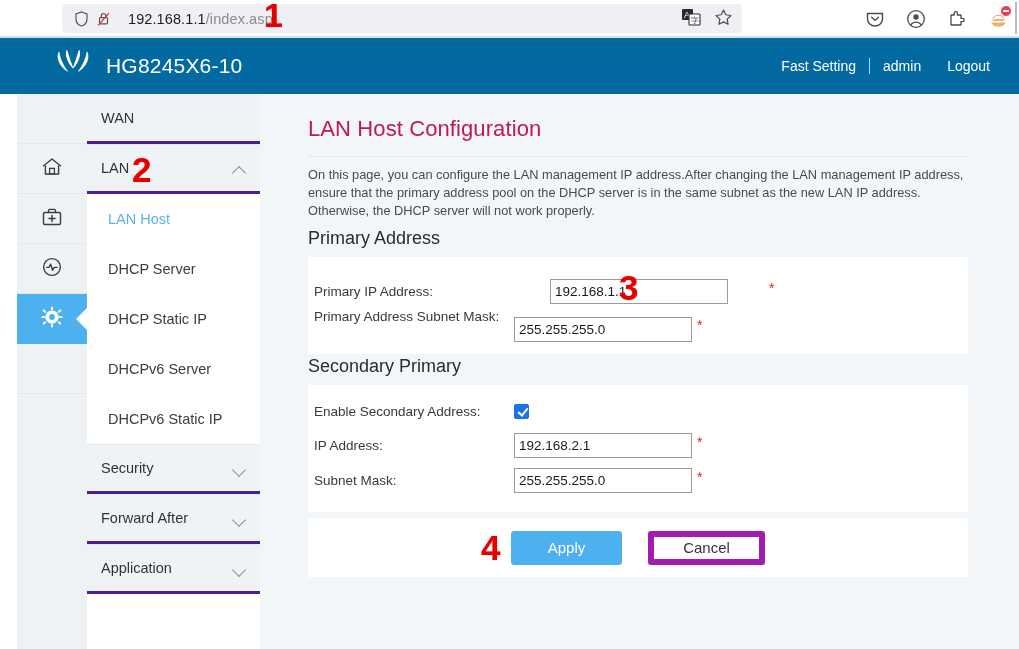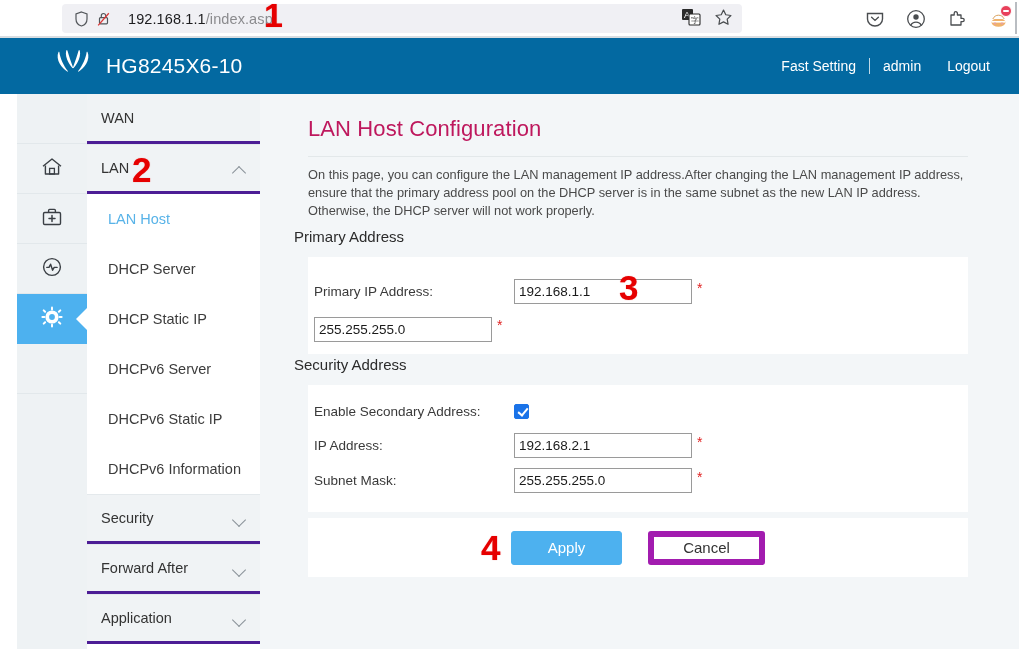--- a/index.html
+++ b/index.html
@@ -114,21 +114,21 @@
   .page-title {
     position: absolute; left: 48px; top: 22px;
     font-size: 22px; color: #be185d; font-weight: normal; letter-spacing: .1px;
   }
   .title-rule { position: absolute; left: 48px; top: 62px; width: 660px; height: 1px; background: #e3e8ea; }
   .desc {
     position: absolute; left: 48px; top: 72px; width: 662px;
     font-size: 12.8px; line-height: 18px; color: #4a4a4a;
   }
   .section-title {
-    position: absolute; left: 34px; font-size: 15px; color: #2b2b2b; font-weight: normal;
+    position: absolute; left: 48px; font-size: 18px; color: #2b2b2b; font-weight: normal;
   }
   .panel { position: absolute; left: 48px; background: #ffffff; }
 
   .form-row { display: flex; align-items: center; position: absolute; }
   .form-label { font-size: 13.5px; color: #3a3a3a; width: 200px; line-height: 19px; }
   .txt-input {
     width: 178px; height: 25px; border: 1px solid #9a9a9a; background: #ffffff;
     font-size: 13.5px; color: #1a1a1a; padding: 0 4px; font-family: "Liberation Sans", sans-serif;
     border-radius: 0; outline: none;
   }
@@ -309,21 +309,20 @@
     <div class="nav-group">
       <span class="glabel">LAN</span>
       <span class="chev up"></span>
     </div>
     <div class="nav-sub">
       <div class="nav-sub-item active">LAN Host</div>
       <div class="nav-sub-item">DHCP Server</div>
       <div class="nav-sub-item">DHCP Static IP</div>
       <div class="nav-sub-item">DHCPv6 Server</div>
       <div class="nav-sub-item">DHCPv6 Static IP</div>
-      <div class="nav-sub-item">DHCPv6 Information</div>
     </div>
     <div class="nav-group">
       <span class="glabel">Security</span>
       <span class="chev"></span>
     </div>
     <div class="nav-group">
       <span class="glabel">Forward After</span>
       <span class="chev"></span>
     </div>
     <div class="nav-group">
@@ -332,32 +331,33 @@
     </div>
   </div>
 
   <div class="content">
     <h1 class="page-title">LAN Host Configuration</h1>
     <div class="title-rule"></div>
     <p class="desc">On this page, you can configure the LAN management IP address.After changing the LAN management IP address, ensure that the primary address pool on the DHCP server is in the same subnet as the new LAN IP address. Otherwise, the DHCP server will not work properly.</p>
 
     <h2 class="section-title" style="top:134px;">Primary Address</h2>
     <div class="panel" style="top:163px; width:660px; height:97px;">
-      <div class="form-row" style="left:6px; top:22px;">
+      <div class="form-row" style="left:6px; top:22px;gap:36px;">
         <span class="form-label">Primary IP Address:</span>
         <input class="txt-input" type="text" value="192.168.1.1" style="">
         <span class="req">*</span>
       </div>
       <div class="form-row" style="left:6px; top:50px; align-items:flex-start;">
+        <span class="form-label">Primary Address Subnet Mask:</span>
         <input class="txt-input" type="text" style="margin-top: 10px;" value="255.255.255.0">
         <span class="req" style="padding-top:13px;">*</span>
       </div>
     </div>
 
-    <h2 class="section-title" style="top:262px;">Security Address</h2>
+    <h2 class="section-title" style="top:262px;">Secondary Primary</h2>
     <div class="panel" style="top:291px; width:660px; height:127px;">
       <div class="form-row" style="left:6px; top:17px;">
         <span class="form-label">Enable Secondary Address:</span>
         <span class="cbox"></span>
       </div>
       <div class="form-row" style="left:6px; top:48px;">
         <span class="form-label">IP Address:</span>
         <input class="txt-input" type="text" value="192.168.2.1" style="">
         <span class="req">*</span>
       </div>

